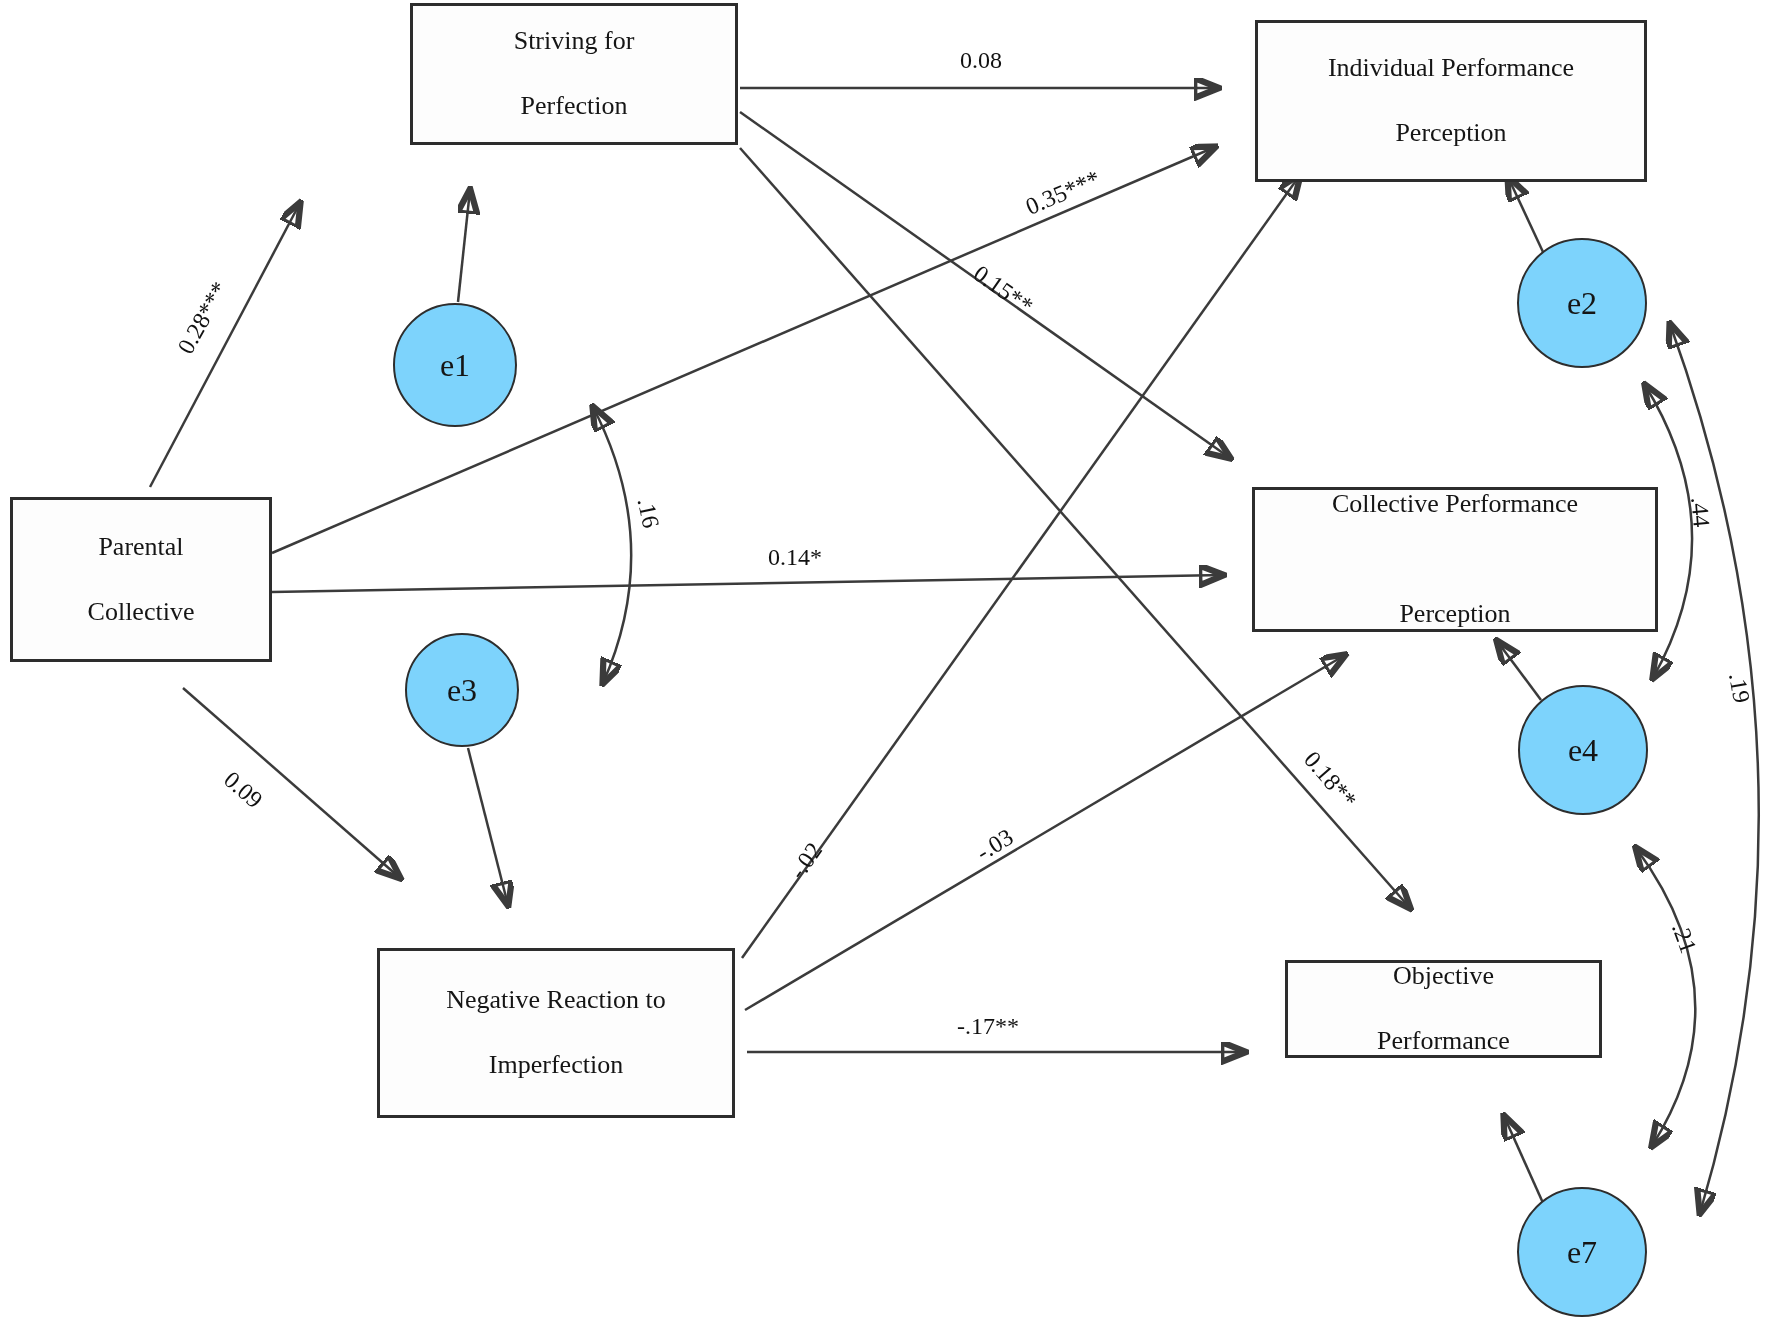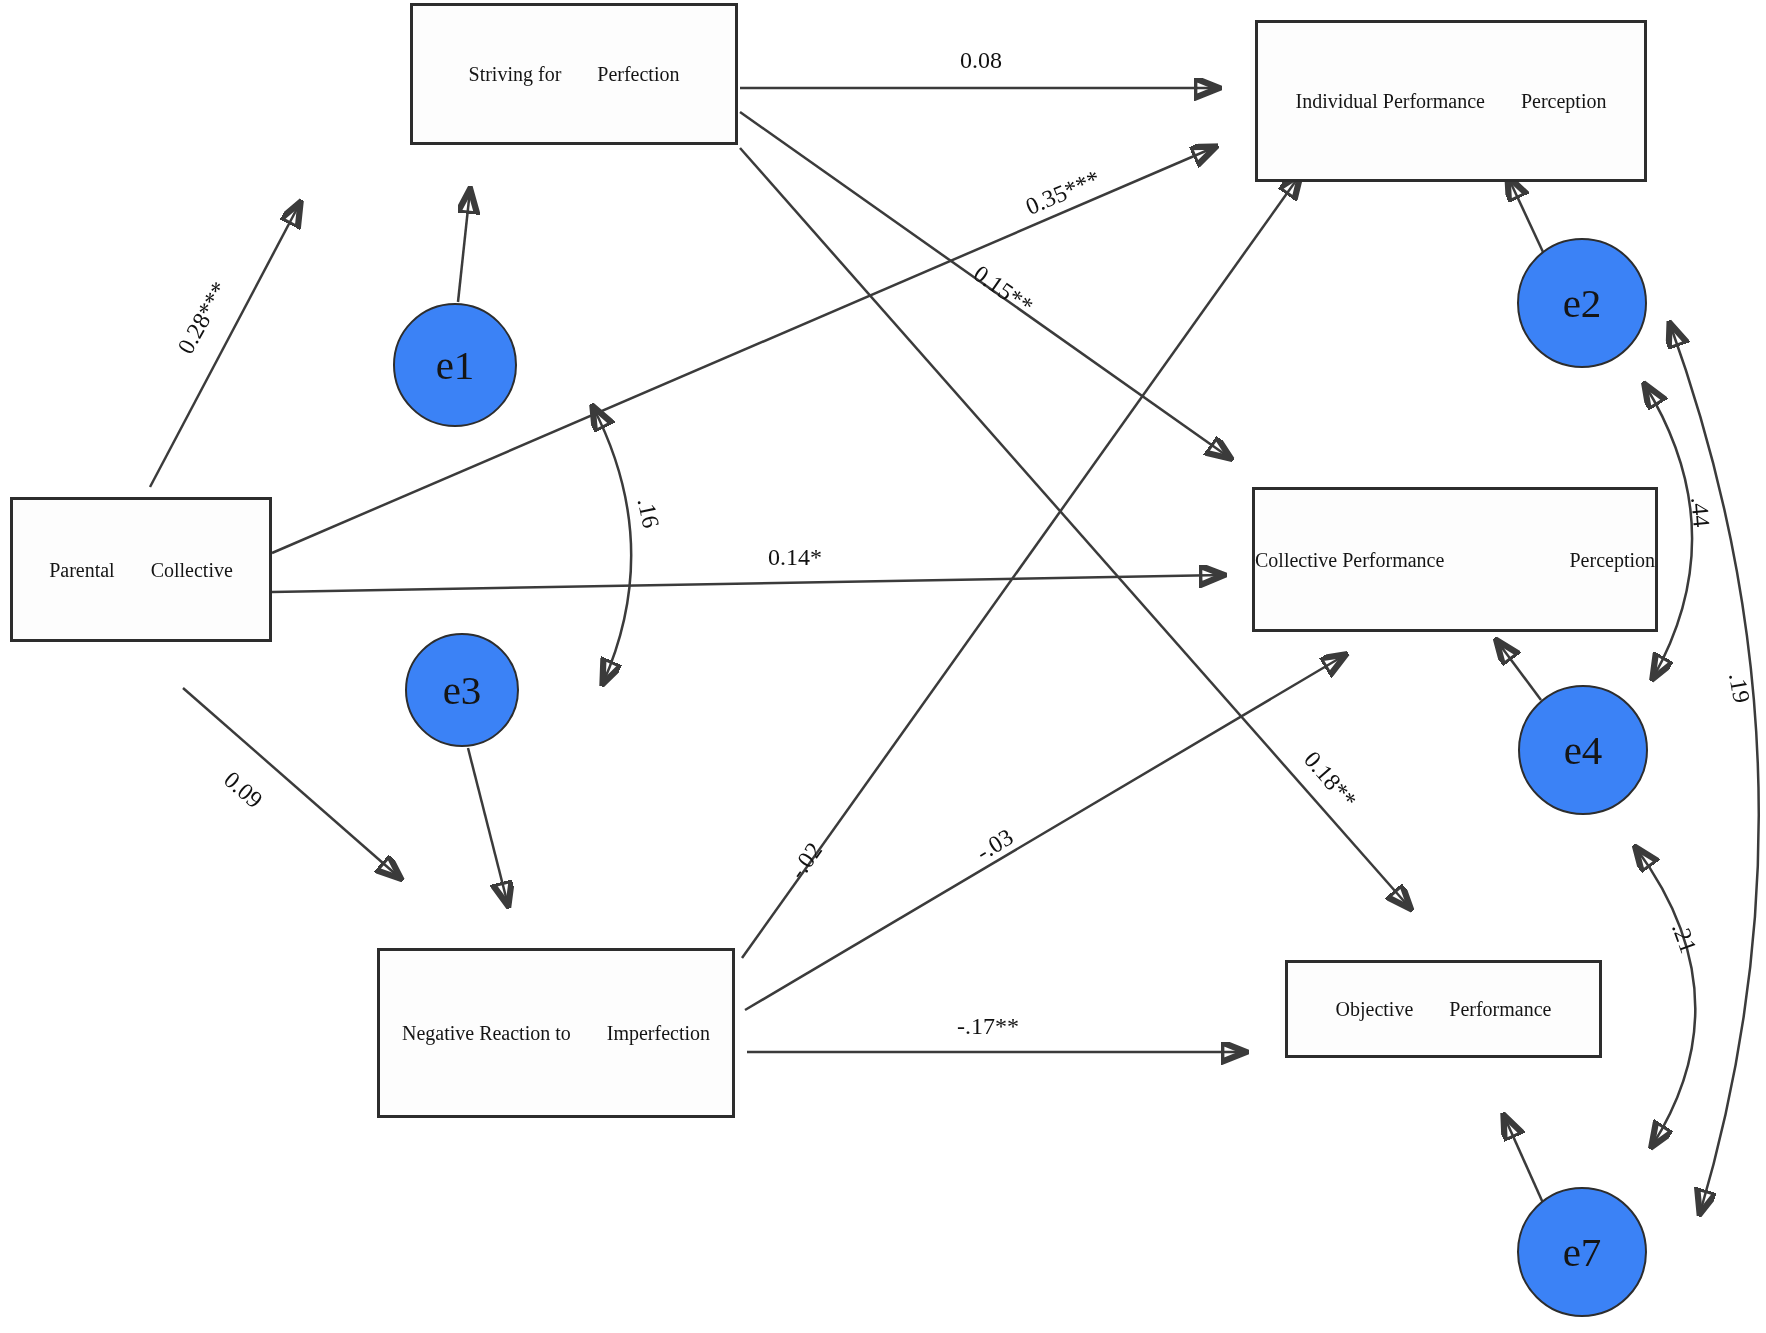--- a/index.html
+++ b/index.html
@@ -25,40 +25,40 @@
     stroke: #3b3b3b;
     stroke-width: 2.5;
     fill: none;
   }
   .node {
     position: absolute;
     box-sizing: border-box;
     border: 3px solid #2d2d2d;
     background: #fdfdfd;
     display: flex;
-    flex-direction: row;
+    flex-direction: column;
     align-items: center;
     justify-content: center;
     text-align: center;
-    font-size: 20px;
+    font-size: 26px;
     line-height: 1.1;
     gap: 36px;
     z-index: 2;
   }
   .node .nline { display: block; white-space: nowrap; }
   .circle {
     position: absolute;
     box-sizing: border-box;
     border: 2.5px solid #2d2d2d;
     border-radius: 50%;
-    background: #3b82f6;
+    background: #7dd3fc;
     display: flex;
     align-items: center;
     justify-content: center;
-    font-size: 41px;
+    font-size: 32px;
     z-index: 2;
   }
   .coef {
     position: absolute;
     font-size: 24px;
     white-space: nowrap;
     z-index: 3;
     color: #111111;
   }
 </style>
@@ -101,21 +101,21 @@
 <div class="node" style="left:410px; top:3px; width:328px; height:142px;">
   <span class="nline">Striving for</span>
   <span class="nline">Perfection</span>
 </div>
 
 <div class="node" style="left:1255px; top:4px; width:392px; height:162px;margin-top:16px;">
   <span class="nline">Individual Performance</span>
   <span class="nline">Perception</span>
 </div>
 
-<div class="node" style="left:10px; top:497px; width:262px; height:145px;text-align:right;">
+<div class="node" style="left:10px; top:497px; width:262px; height:165px;text-align:right;">
   <span class="nline">Parental</span>
   <span class="nline">Collective</span>
 </div>
 
 <div class="node" style="left:1252px; top:487px; width:406px; height:145px;justify-content:space-between;">
   <span class="nline">Collective Performance</span>
   <span class="nline">Perception</span>
 </div>
 
 <div class="node" style="left:377px; top:948px; width:358px; height:170px;align-items:center;">

